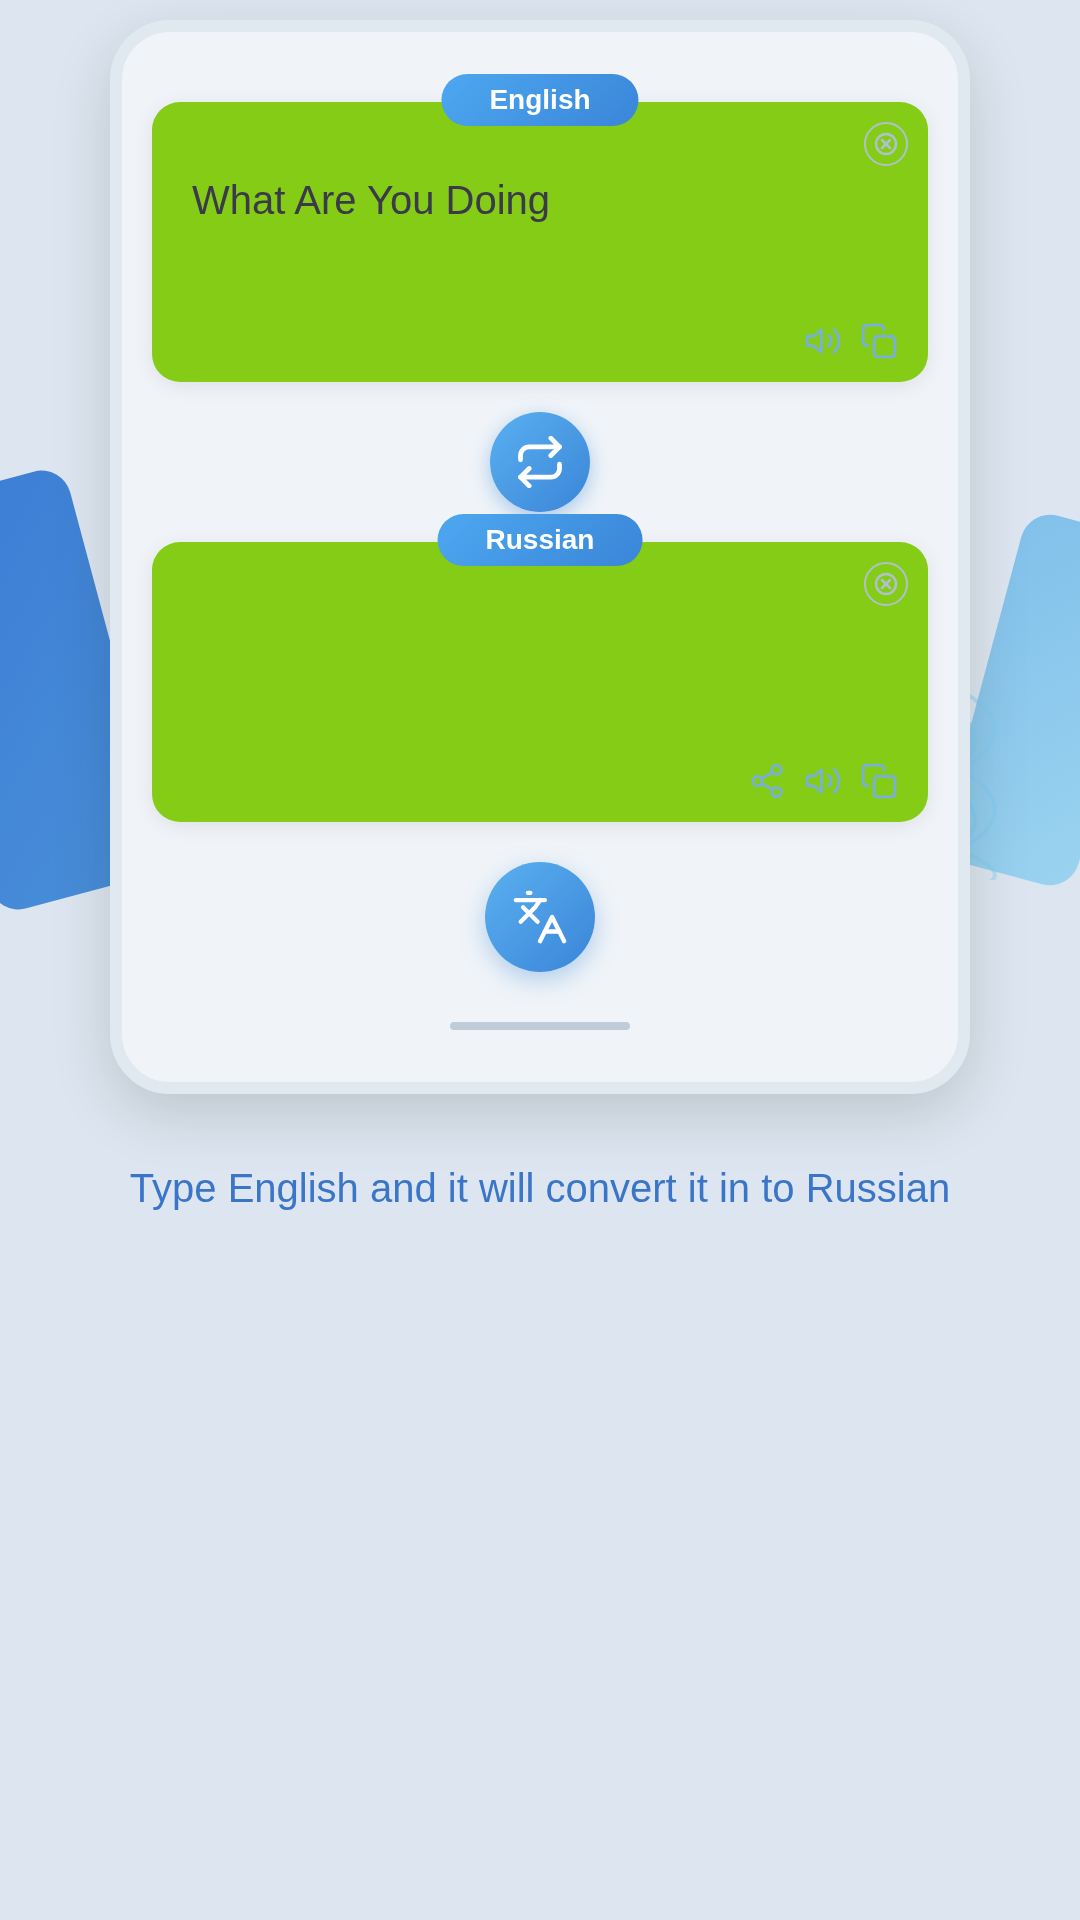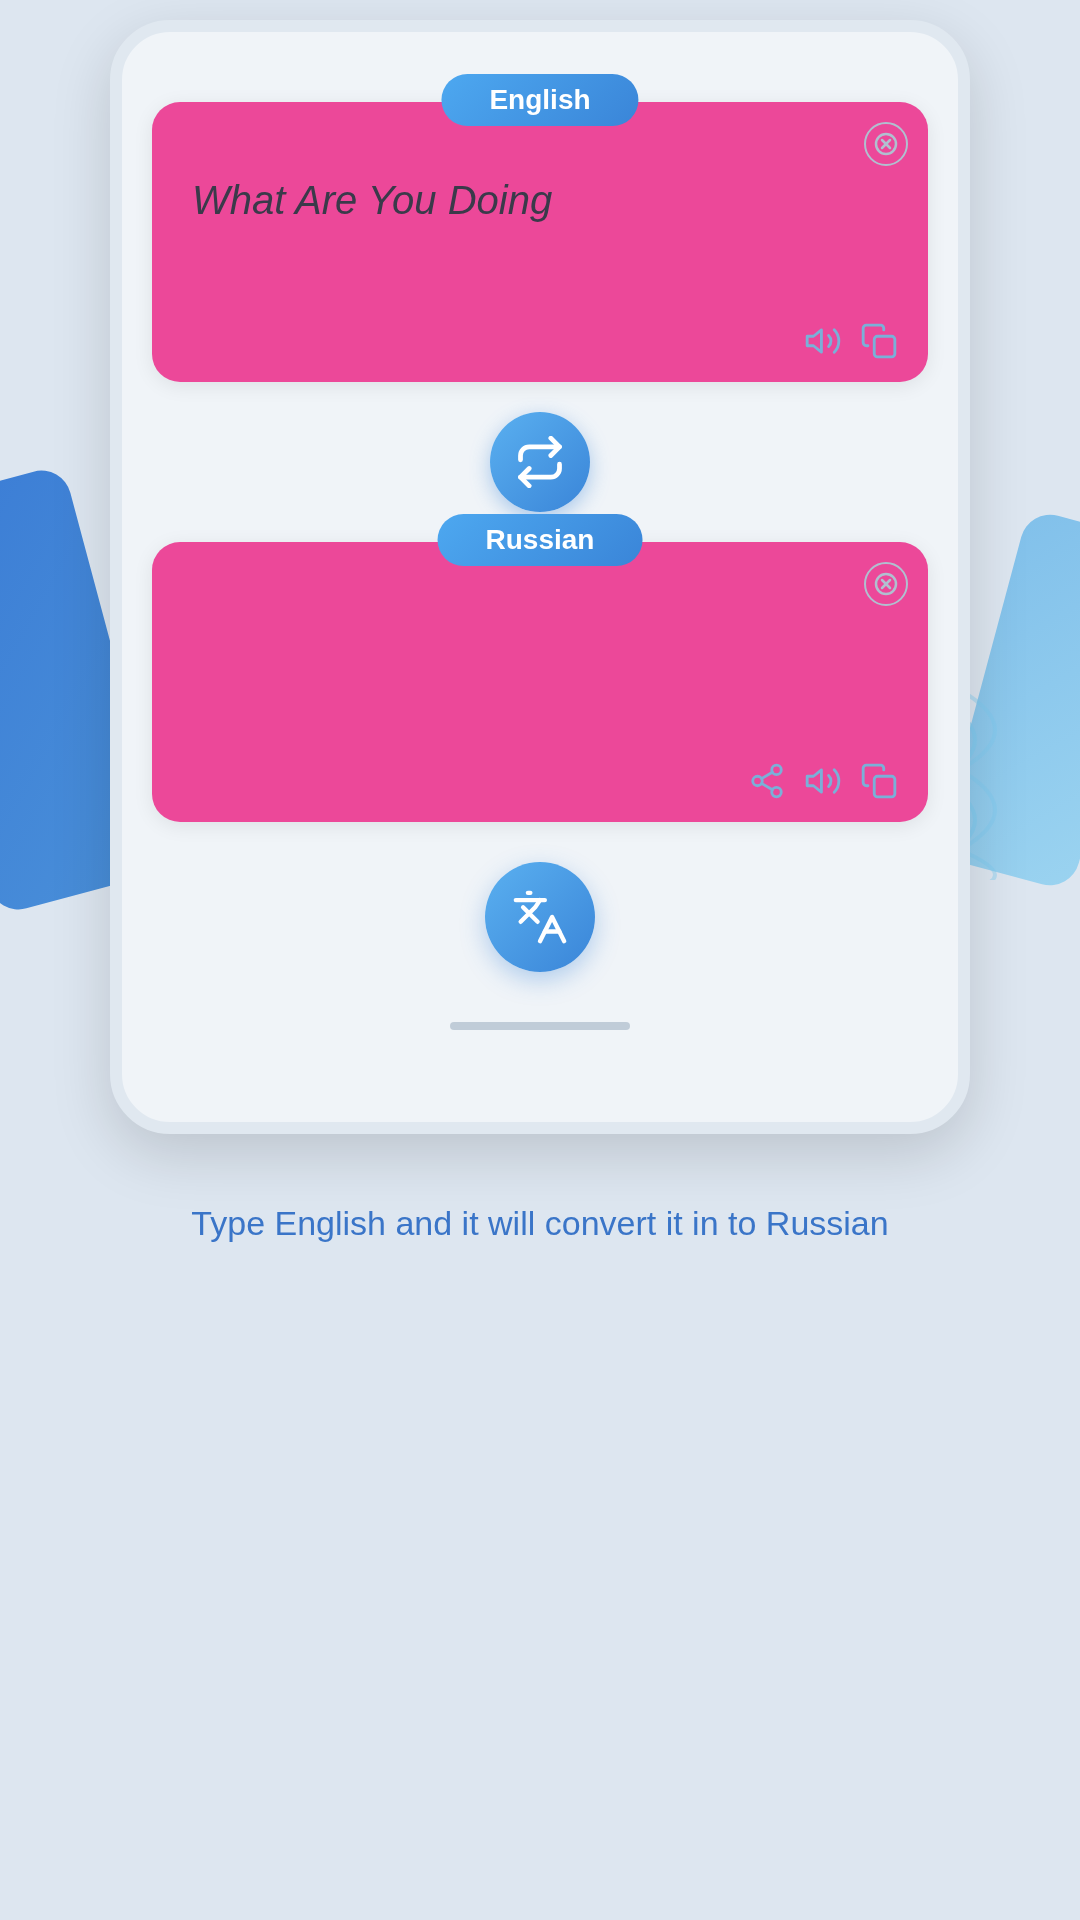--- a/index.html
+++ b/index.html
@@ -53,21 +53,21 @@
     }
 
     
     .phone-mockup {
       position: relative;
       z-index: 1;
       width: 860px;
       background: #f0f4f8;
       border-radius: 60px;
       margin-top: 20px;
-      padding: 40px 30px 92px;
+      padding: 40px 30px 52px;
       box-shadow: 0 20px 60px rgba(0,0,0,0.15);
       border: 12px solid #e0e8f0;
     }
 
     
     .lang-card-wrapper {
       position: relative;
       margin-bottom: 16px;
     }
 
@@ -80,27 +80,26 @@
       color: white;
       font-size: 28px;
       font-weight: 700;
       padding: 10px 48px;
       border-radius: 30px;
       z-index: 10;
       white-space: nowrap;
     }
 
     .lang-card {
-      background: #ec4899;
+      background: #84cc16;
       border-radius: 28px;
       padding: 60px 40px 40px;
       position: relative;
       box-shadow: 0 4px 20px rgba(0,0,0,0.08);
       min-height: 280px;
-      font-style: italic;
     }
 
     .close-btn {
       position: absolute;
       top: 20px;
       right: 20px;
       width: 44px;
       height: 44px;
       border-radius: 50%;
       border: 2.5px solid #b0c0d0;
@@ -199,21 +198,21 @@
     }
 
     .bottom-text-line1 {
       font-size: 34px;
       color: #3a75c8;
       font-weight: 500;
       line-height: 1.5;
     }
 
     .bottom-text-line2 {
-      font-size: 34px;
+      font-size: 40px;
       color: #3a75c8;
       font-weight: 500;
       line-height: 1.5;
       margin-top: 4px;
     }
   </style>
 </head>
 <body>
 
 <div class="bg-left-shape"></div>

